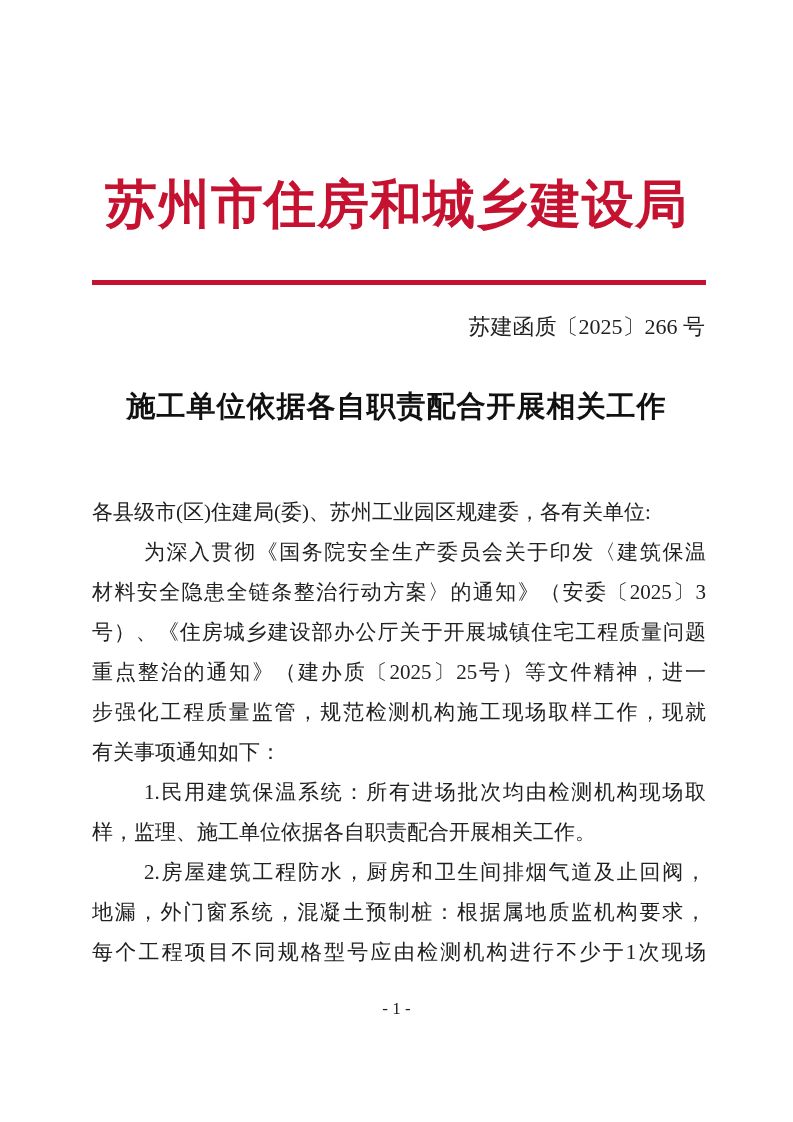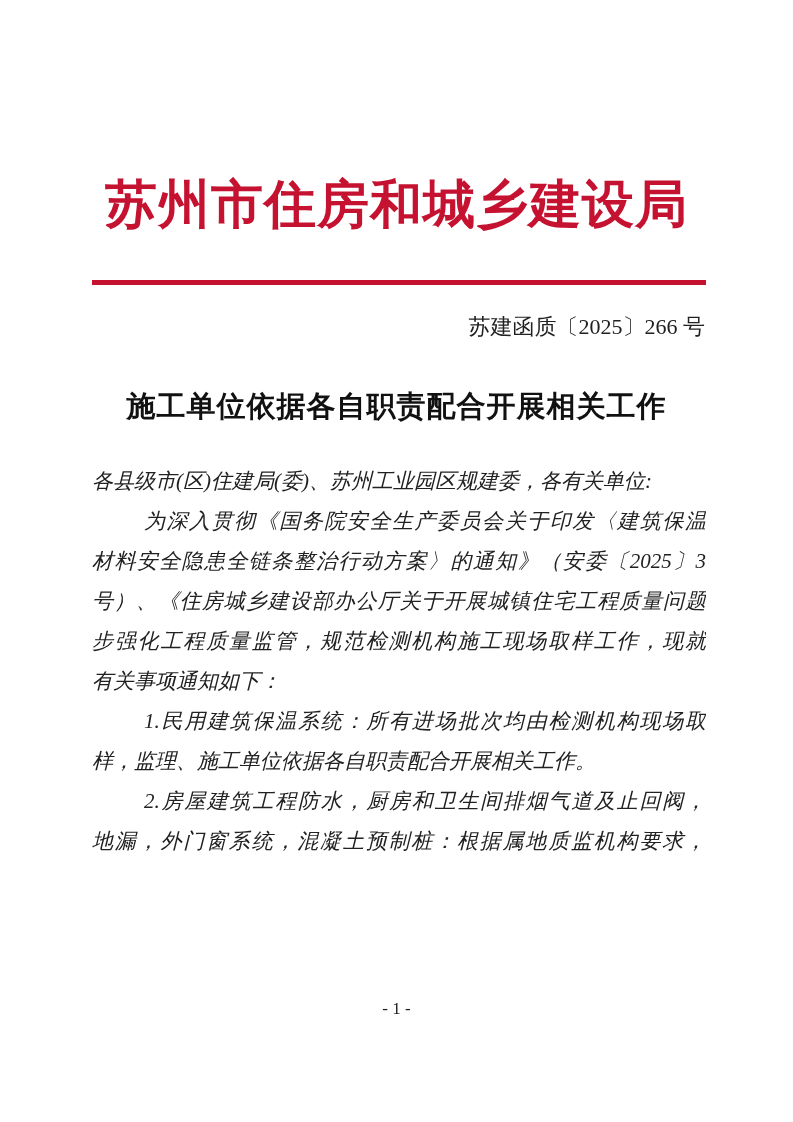--- a/index.html
+++ b/index.html
@@ -57,24 +57,23 @@
     width: 100%;
     text-align: center;
     font-size: 29px;
     font-weight: 700;
     letter-spacing: 1px;
     color: #111111;
     white-space: nowrap;
   }
   .body-lines {
     position: absolute;
-    top: 457px;
+    top: 488px;
     left: 92px;
     width: 614px;
-    font-style: italic;
   }
   .line {
     height: 40px;
     line-height: 40px;
     font-size: 21px;
     color: var(--text);
     overflow: hidden;
     white-space: nowrap;
   }
   .line.justify {
@@ -112,23 +111,25 @@
 
   <div class="doc-number">苏建函质〔2025〕266 号</div>
 
   <div class="doc-title">施工单位依据各自职责配合开展相关工作</div>
 
   <div class="body-lines" id="body-lines">
       <div class="line">各县级市(区)住建局(委)、苏州工业园区规建委，各有关单位:</div>
       <div class="line indent justify">为深入贯彻《国务院安全生产委员会关于印发〈建筑保温</div>
       <div class="line justify">材料安全隐患全链条整治行动方案〉的通知》（安委〔2025〕3</div>
       <div class="line justify">号）、《住房城乡建设部办公厅关于开展城镇住宅工程质量问题</div>
+      <div class="line justify">重点整治的通知》（建办质〔2025〕25号）等文件精神，进一</div>
       <div class="line justify">步强化工程质量监管，规范检测机构施工现场取样工作，现就</div>
       <div class="line">有关事项通知如下：</div>
       <div class="line indent justify">1.民用建筑保温系统：所有进场批次均由检测机构现场取</div>
       <div class="line">样，监理、施工单位依据各自职责配合开展相关工作。</div>
       <div class="line indent justify">2.房屋建筑工程防水，厨房和卫生间排烟气道及止回阀，</div>
       <div class="line justify">地漏，外门窗系统，混凝土预制桩：根据属地质监机构要求，</div>
+      <div class="line justify">每个工程项目不同规格型号应由检测机构进行不少于1次现场</div>
     </div>
 
   <div class="page-footer">- 1 -</div>
 
 </div>
 
 </body></html>

